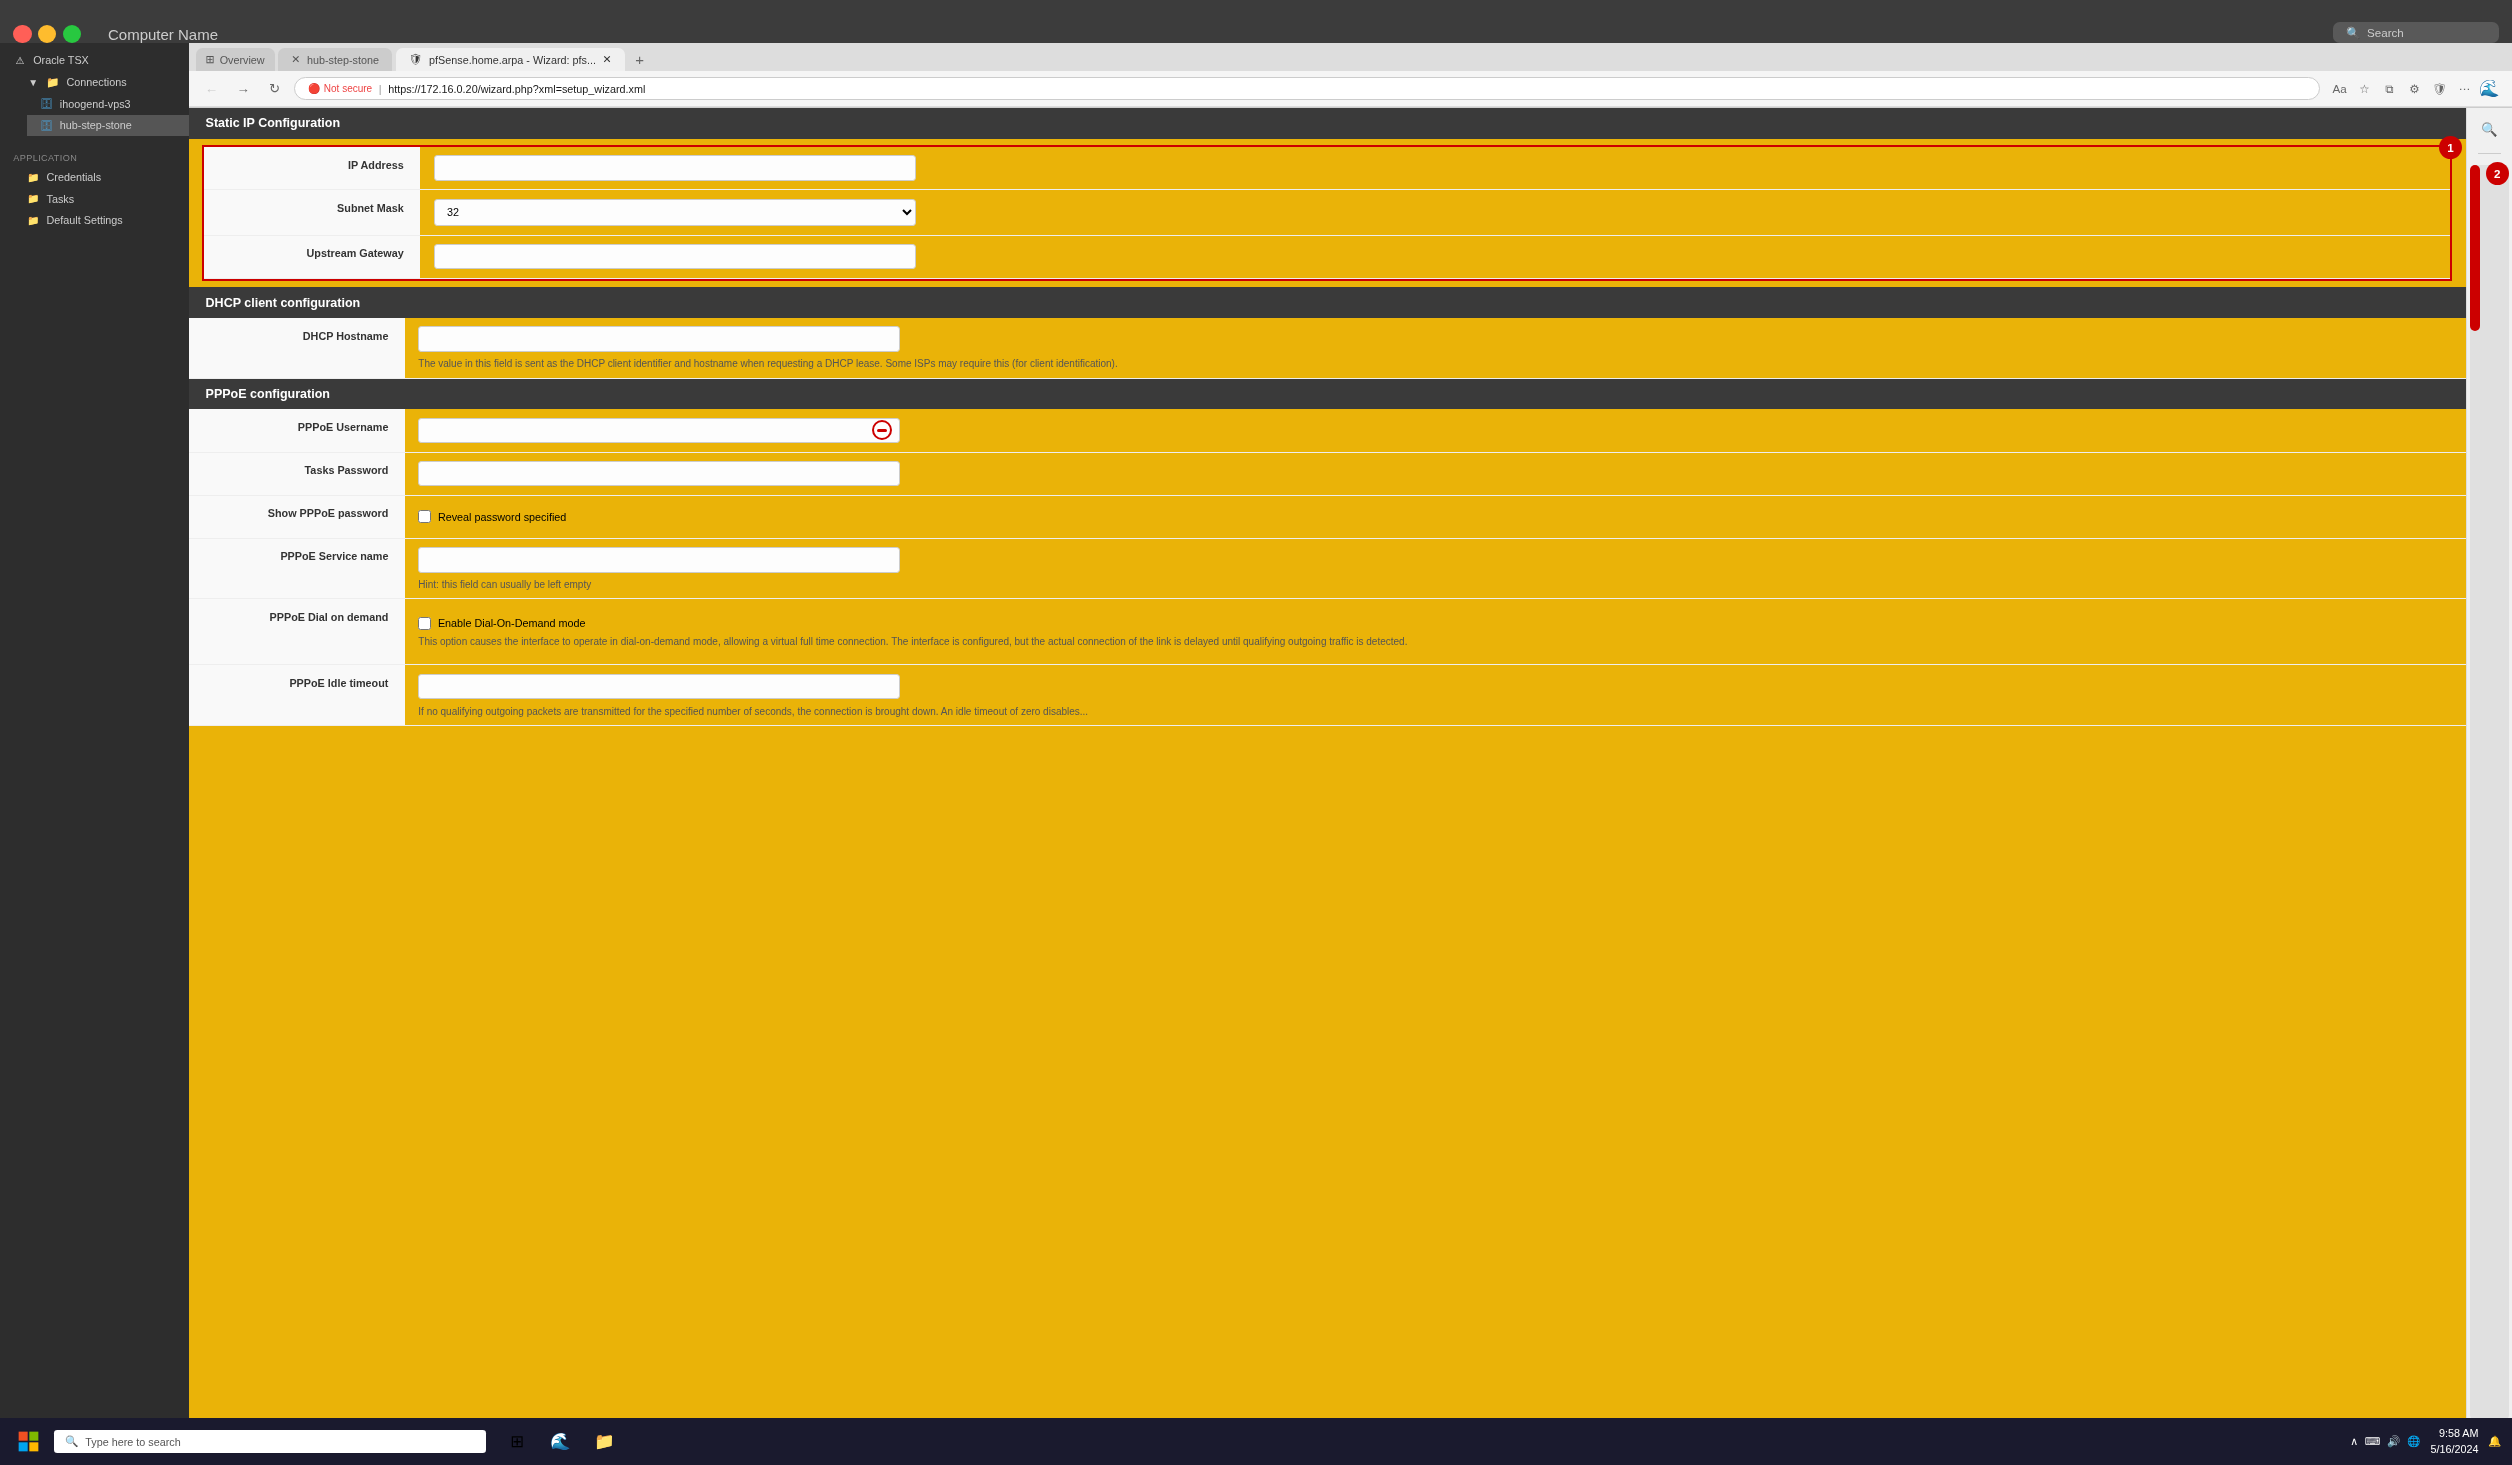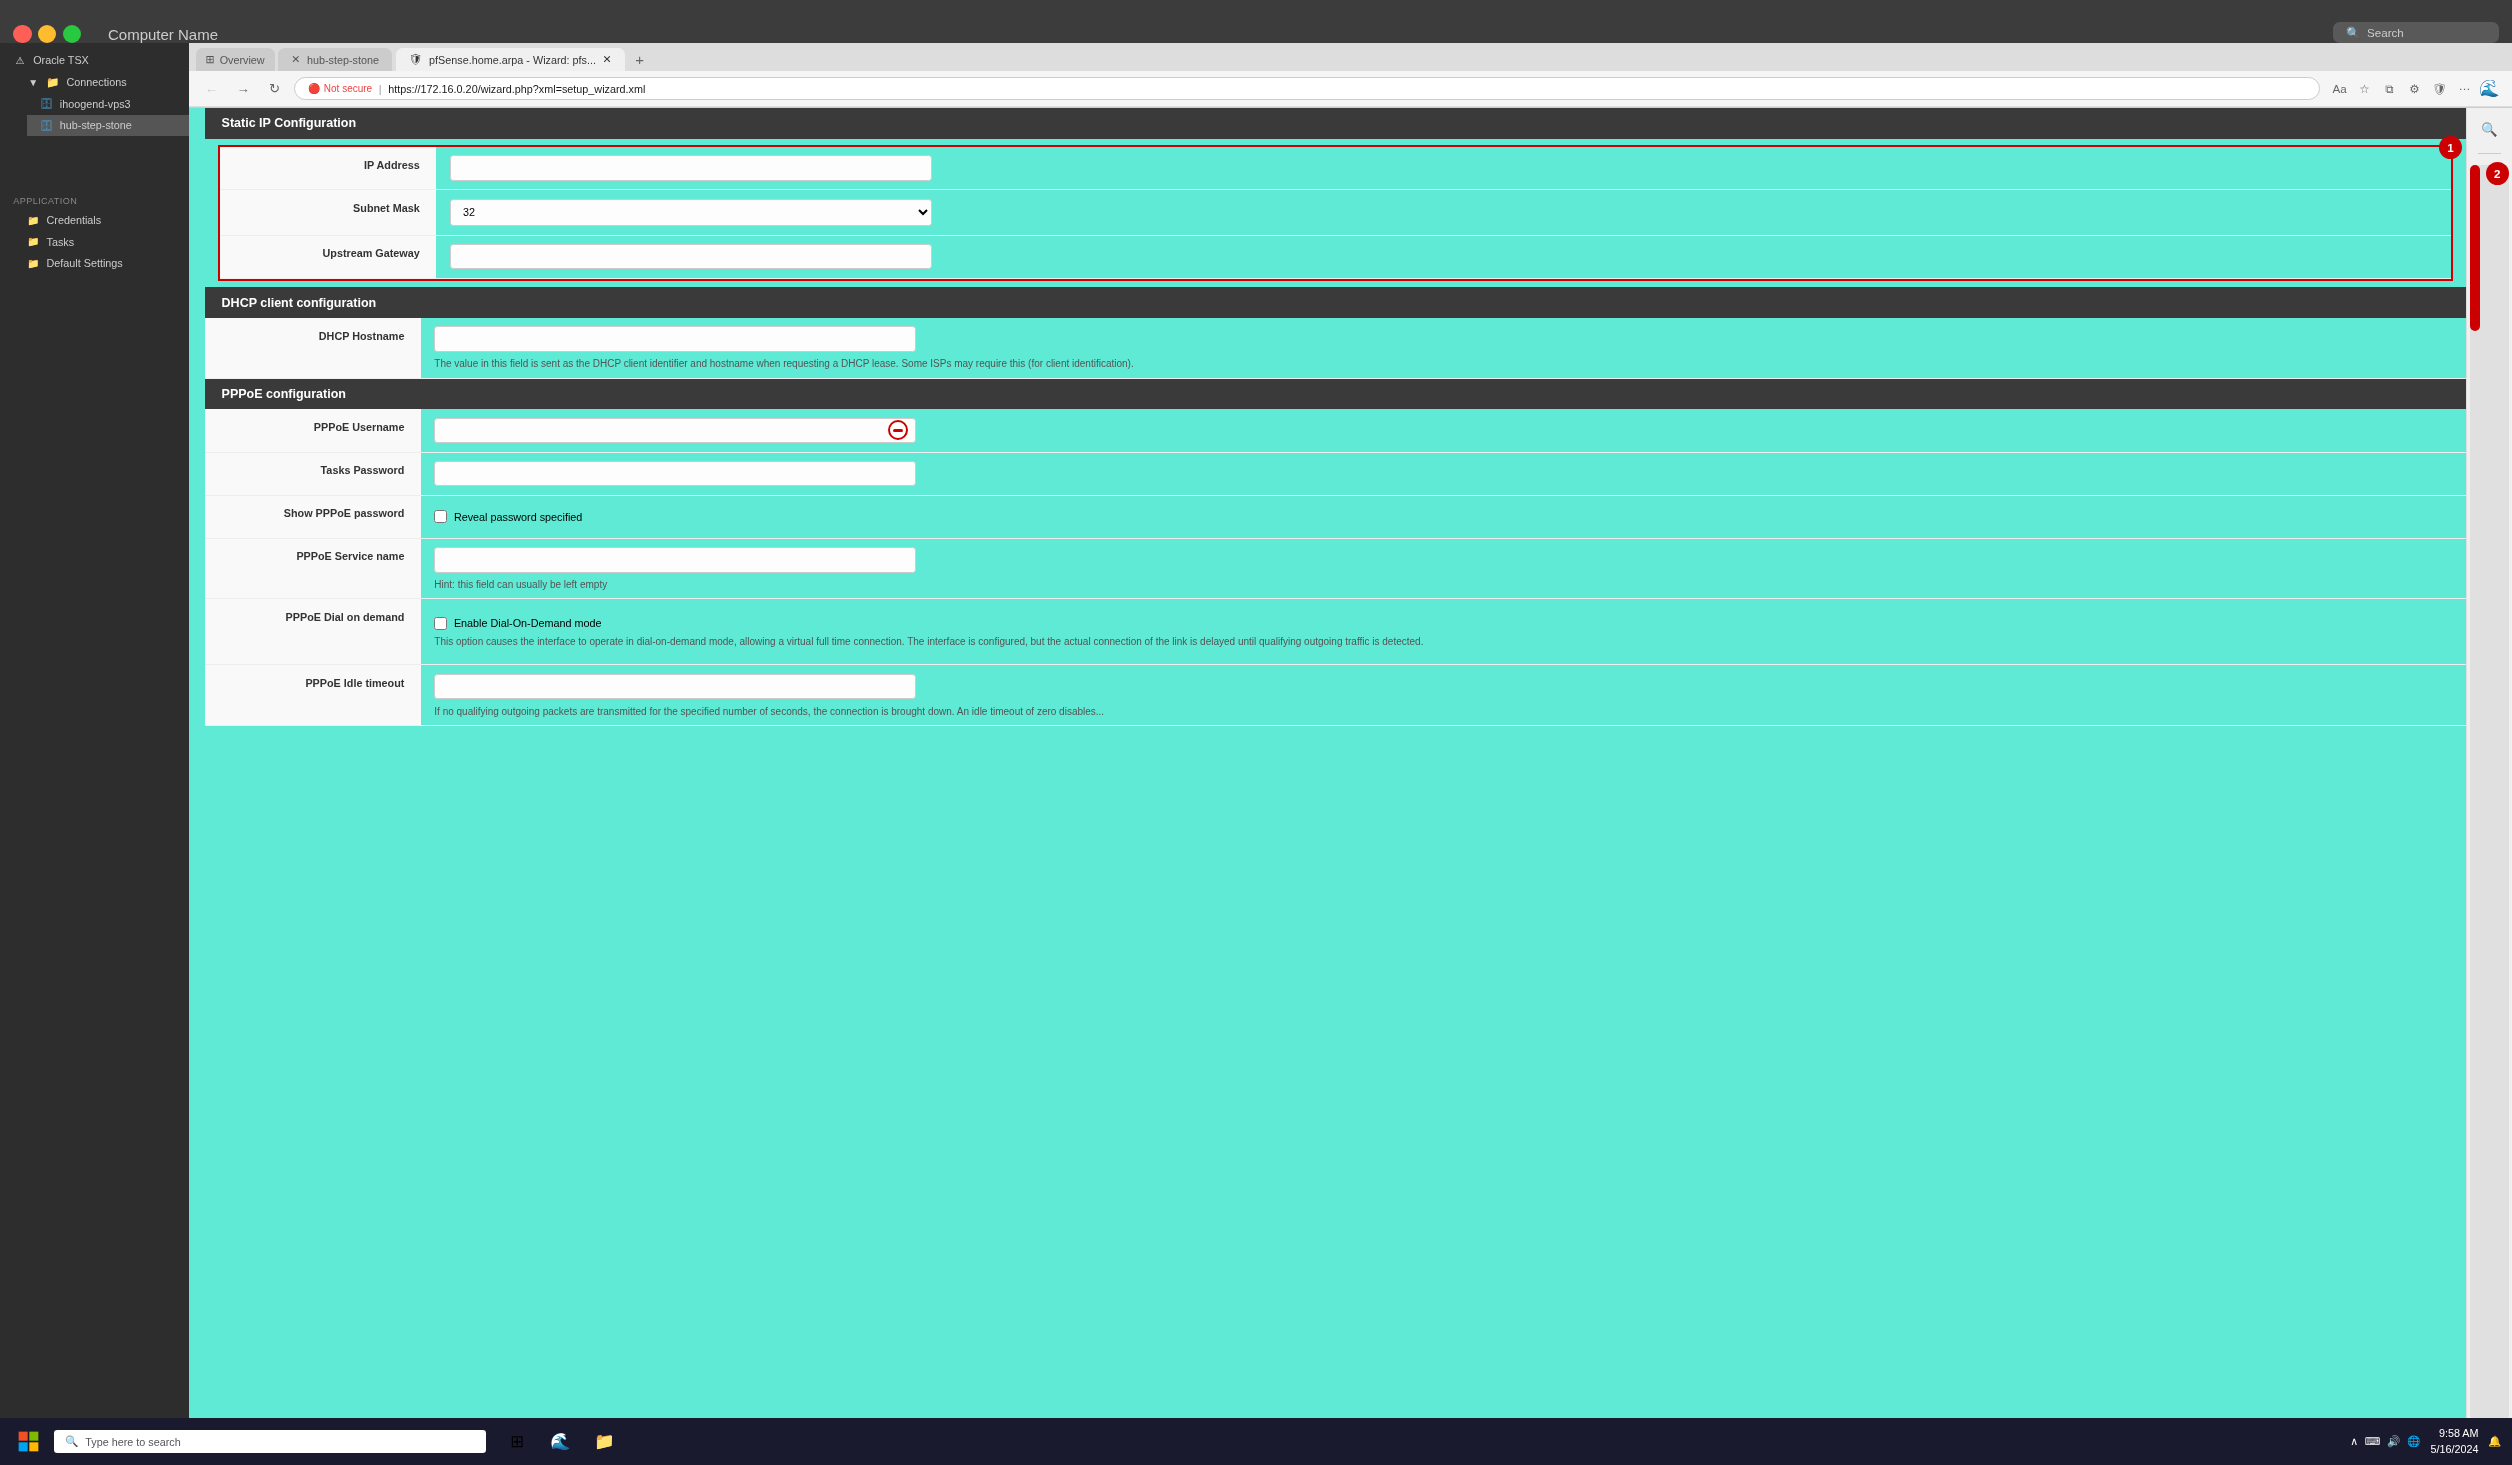--- a/index.html
+++ b/index.html
@@ -59,21 +59,20 @@
       flex-direction: column;
       padding: 6.6px 0;
       flex-shrink: 0;
     }
     .sidebar-section-title {
       font-size: 9.1px;
       color: #888;
       padding: 6.6px 13.3px 3.3px;
       text-transform: uppercase;
       letter-spacing: 0.4px;
-      margin-top: 43px;
     }
     .sidebar-item {
       display: flex;
       align-items: center;
       padding: 4.2px 13.3px;
       cursor: pointer;
       gap: 6.6px;
       font-size: 10.8px;
       color: #ccc;
     }
@@ -162,23 +161,22 @@
     }
     .not-secure { color: #e44; font-size: 10px; display: flex; align-items: center; gap: 3.3px; }
     .url-text { color: #1a1a1a; font-size: 10.8px; }
     .nav-actions { display: flex; gap: 0; }
     .nav-action-btn { width: 25px; height: 25px; border-radius: 50%; display: flex; align-items: center; justify-content: center; cursor: pointer; font-size: 11.6px; color: #666; }
 
     
     .page-content {
       flex: 1;
       overflow-y: auto;
-      background: #5eead4;
-      display: flex;
-      padding-left: 16px;
+      background: #eab308;
+      display: flex;
     }
 
     
     .config-section {
       margin-bottom: 0;
     }
     .section-header {
       background: #3a3a3a;
       color: white;
       padding: 8.3px 16.6px;

